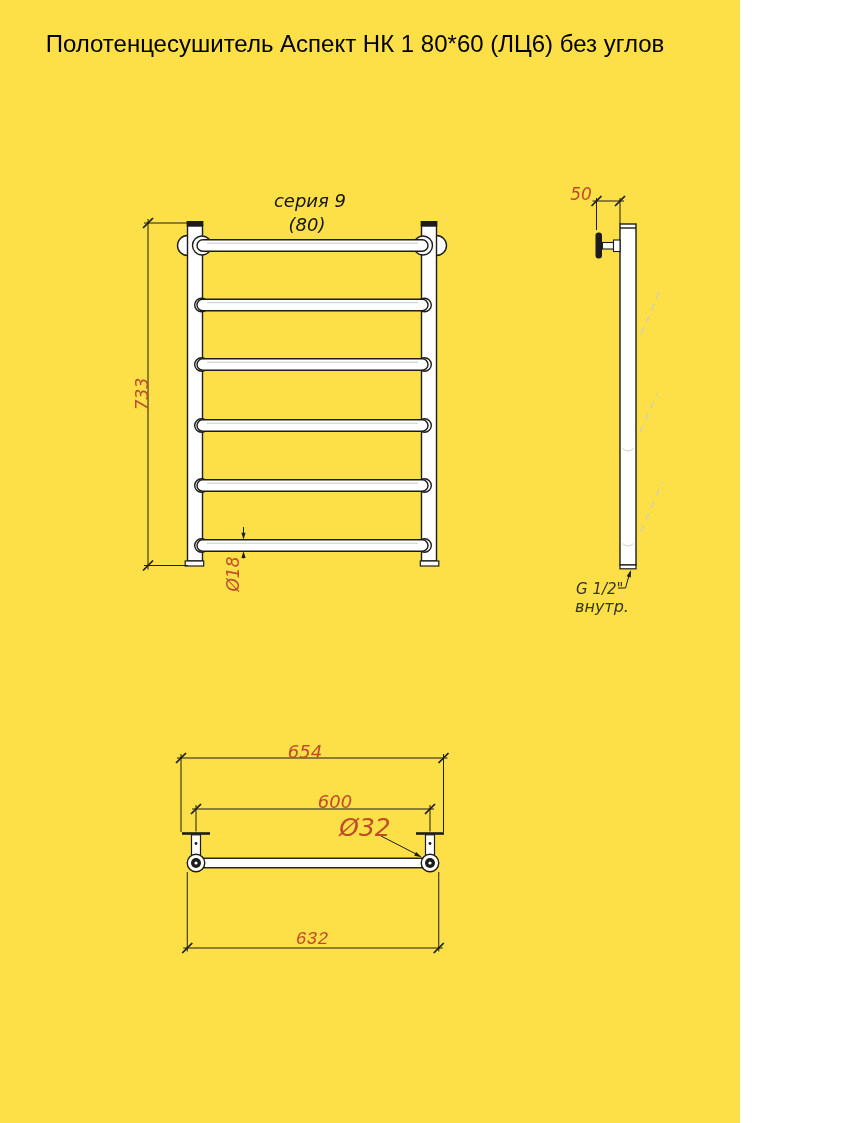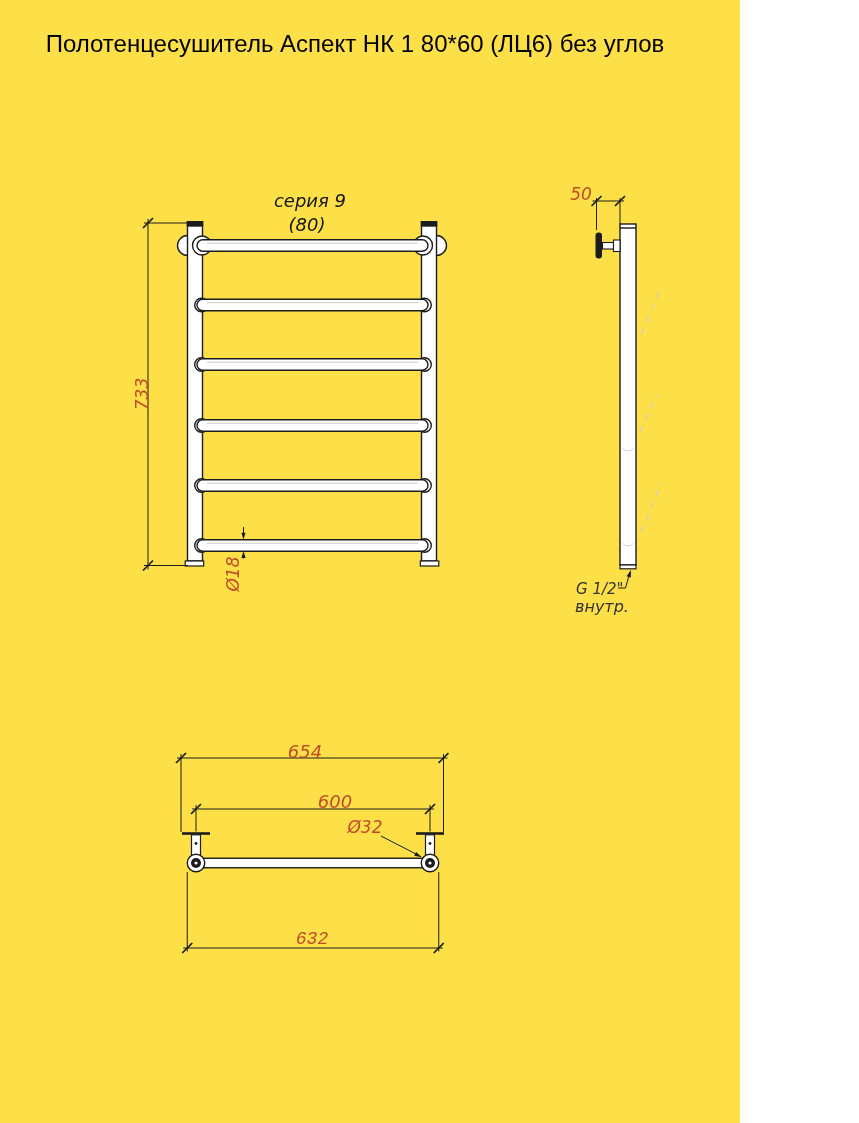--- a/index.html
+++ b/index.html
@@ -19,21 +19,21 @@
     white-space:nowrap;
   }
   .lbl{position:absolute;white-space:nowrap;}
   .ctr{transform:translate(-50%,-50%);}
   .rot{transform:translate(-50%,-50%) rotate(-90deg);}
   .dim{
     color:#bf4b2b;
     font:italic 18px "DejaVu Sans", sans-serif;
   }
   .dim.s17{font-size:17px;}
-  .dim.s19{font-size:17px;}
+  .dim.s19{font-size:25px;}
   .view-note{
     color:#151515;
     font:italic 18px "DejaVu Sans", sans-serif;
   }
   .thread-note{
     color:#333;
     font:italic 15px "DejaVu Sans", sans-serif;
   }
   .thread-note.small{font-size:16px;}
 </style>

